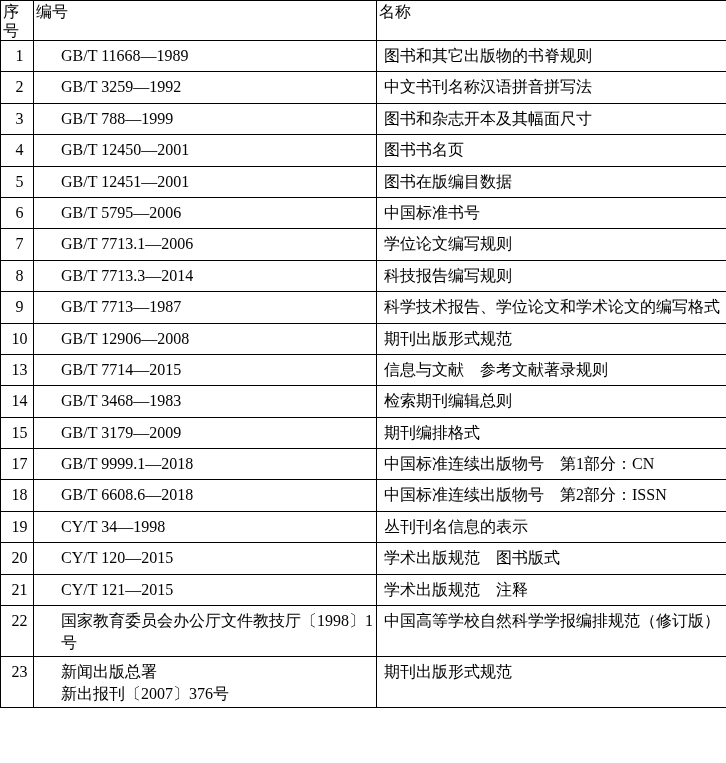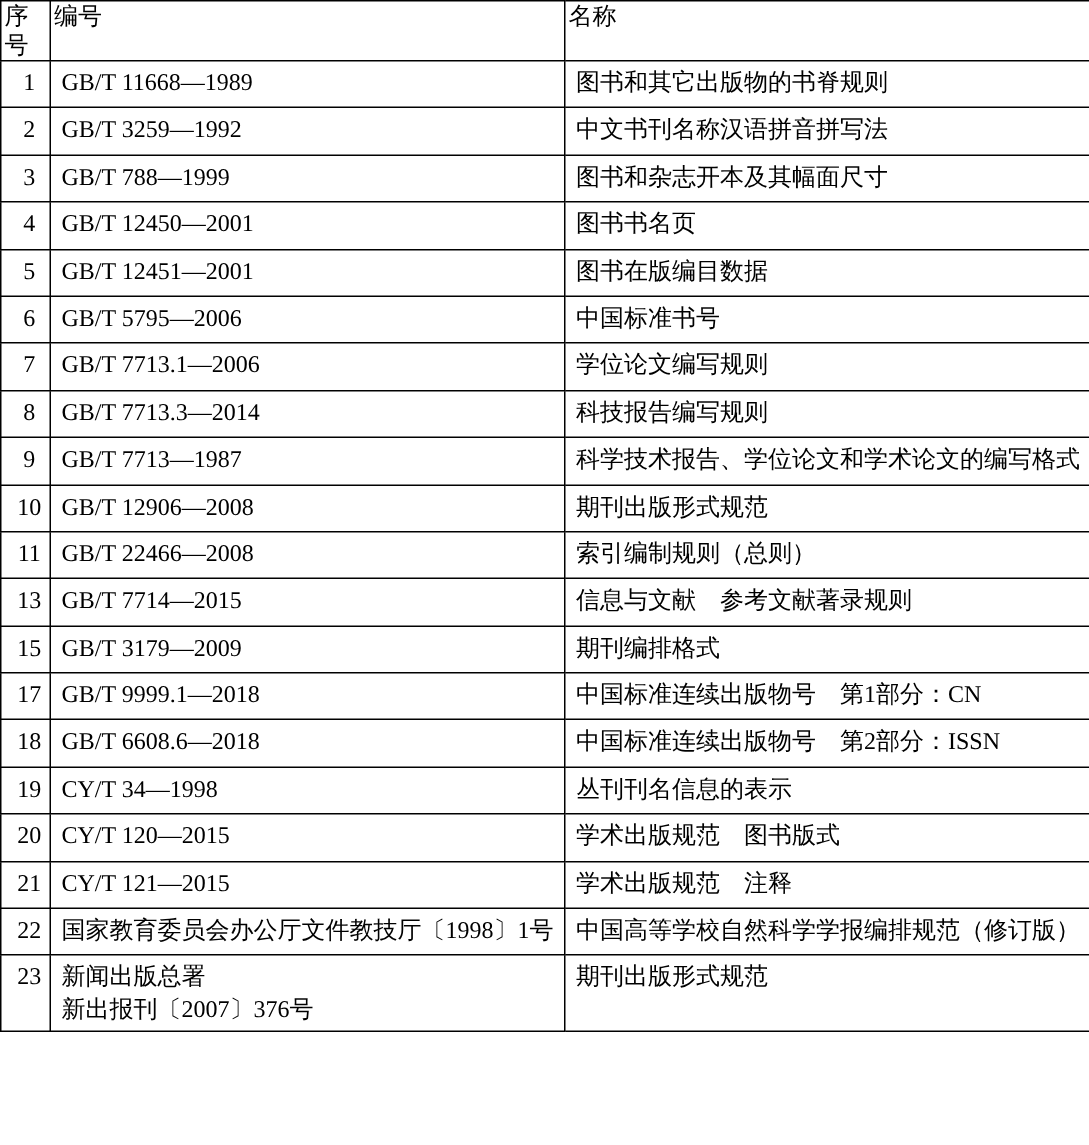--- a/index.html
+++ b/index.html
@@ -48,20 +48,21 @@
     padding: 4px 2px 2px 7px;
     line-height: 22px;
   }
   td.cell-serial {
     text-align: center;
     padding-left: 0;
     padding-right: 0;
   }
   .code-line {
     line-height: 22px;
+    margin-left: 20px;
   }
 </style>
 </head>
 <body>
 
 <div class="page">
   <table class="standards">
     <colgroup>
       <col style="width:33px">
       <col style="width:343px">
@@ -139,32 +140,32 @@
           <td class="cell-name">科学技术报告、学位论文和学术论文的编写格式</td>
         </tr>
         <tr>
           <td class="cell-serial">10</td>
           <td class="cell-code">
             <div class="code-line">GB/T 12906—2008</div>
           </td>
           <td class="cell-name">期刊出版形式规范</td>
         </tr>
         <tr>
-          <td class="cell-serial">11</td>
-          <td class="cell-code">
-            <div class="code-line">GB/T 22466—2008</div>
-          </td>
-          <td class="cell-name">索引编制规则（总则）</td>
-        </tr>
-        <tr>
           <td class="cell-serial">13</td>
           <td class="cell-code">
             <div class="code-line">GB/T 7714—2015</div>
           </td>
           <td class="cell-name">信息与文献　参考文献著录规则</td>
+        </tr>
+        <tr>
+          <td class="cell-serial">14</td>
+          <td class="cell-code">
+            <div class="code-line">GB/T 3468—1983</div>
+          </td>
+          <td class="cell-name">检索期刊编辑总则</td>
         </tr>
         <tr>
           <td class="cell-serial">15</td>
           <td class="cell-code">
             <div class="code-line">GB/T 3179—2009</div>
           </td>
           <td class="cell-name">期刊编排格式</td>
         </tr>
         <tr>
           <td class="cell-serial">17</td>

